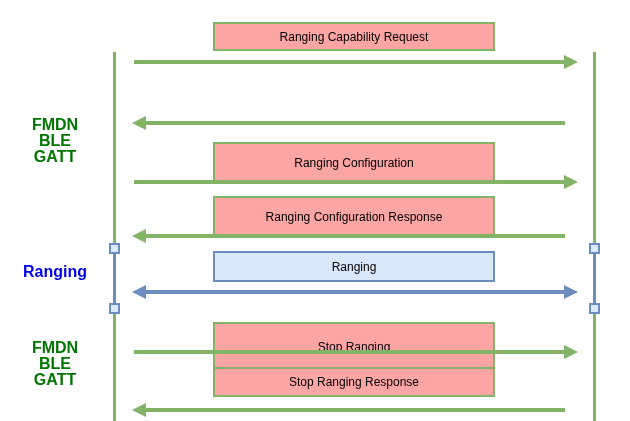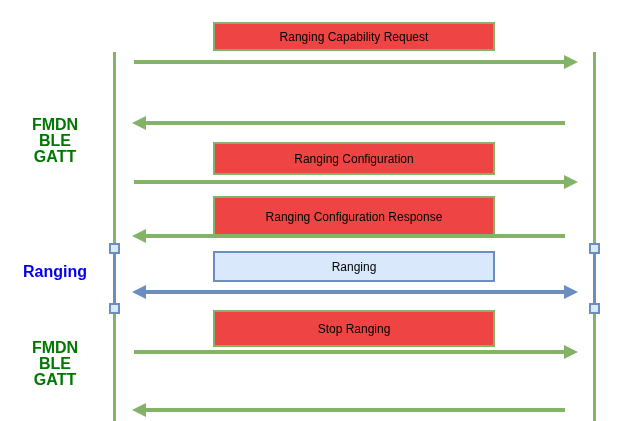--- a/index.html
+++ b/index.html
@@ -25,30 +25,30 @@
   
   .sq{position:absolute;width:11px;height:11px;box-sizing:border-box;
       background:#dae8fc;border:2px solid #6c8ebf;}
   .sq-l1{left:109px;top:243px;}
   .sq-l2{left:109px;top:303px;}
   .sq-r1{left:589px;top:243px;}
   .sq-r2{left:589px;top:303px;}
 
   
   .msg{position:absolute;left:213px;width:282px;box-sizing:border-box;
-       background:#ef4444;border:2px solid #82b366;
+       background:#fca5a5;border:2px solid #82b366;
        display:flex;align-items:center;justify-content:center;
        font-size:12px;color:#000;text-align:center;}
   .msg.blue{background:#dae8fc;border-color:#6c8ebf;}
   .m1{top:22px;height:29px;}
   .m2{top:83px;height:29px;}
-  .m3{top:142px;height:33px;}
+  .m3{top:142px;height:42px;}
   .m4{top:196px;height:42px;}
   .m5{top:251px;height:31px;}
-  .m6{top:310px;height:37px;}
+  .m6{top:322px;height:49px;}
   .m7{top:367px;height:30px;}
 
   
   .arrow{position:absolute;height:14px;}
   .arrow .line{position:absolute;top:5px;height:4px;background:#82b366;}
   .arrow.blue .line{background:#6c8ebf;}
   .line-r{left:0;right:10px;}
   .line-l{left:10px;right:0;}
   .line-b{left:10px;right:10px;}
   .head{position:absolute;top:0;width:0;height:0;
@@ -104,20 +104,21 @@
     <span>FMDN</span>
     <span>BLE</span>
     <span>GATT</span>
   </div>
 
   <div class="msg m1">Ranging Capability Request</div>
   <div class="msg m3">Ranging Configuration</div>
   <div class="msg m4">Ranging Configuration Response</div>
   <div class="msg blue m5">Ranging</div>
   <div class="msg m6">Stop Ranging</div>
+  <div class="msg m7">Stop Ranging Response</div>
 
   <div class="arrow a1">
     <div class="line line-r"></div>
     <div class="head r"></div>
   </div>
   <div class="arrow a2">
     <div class="line line-l"></div>
     <div class="head l"></div>
   </div>
   <div class="arrow a3">

